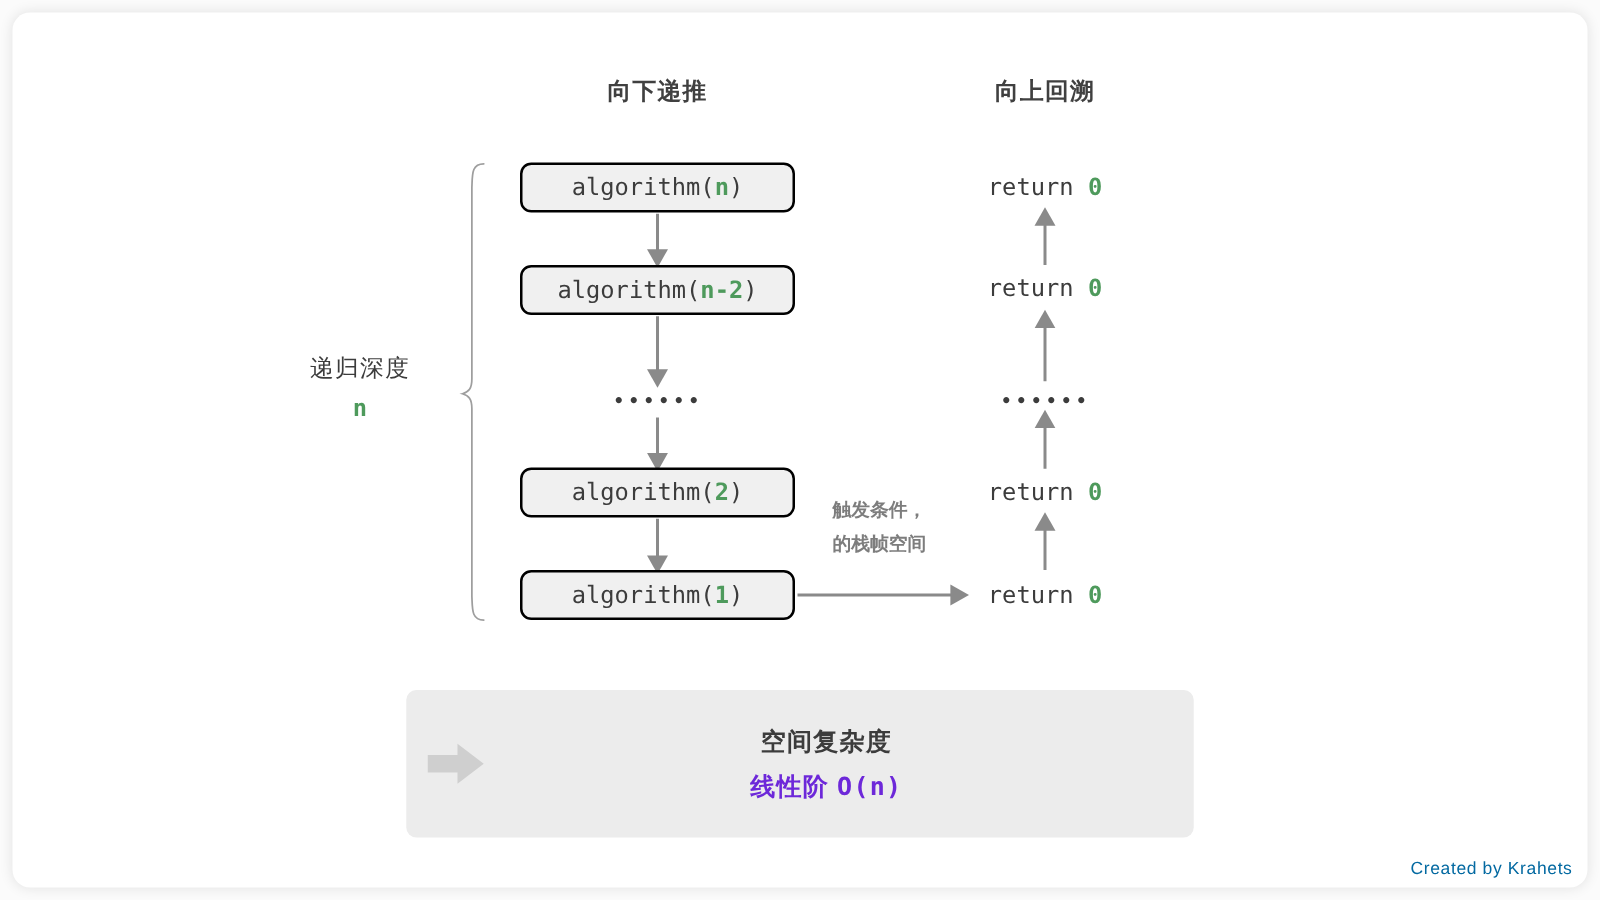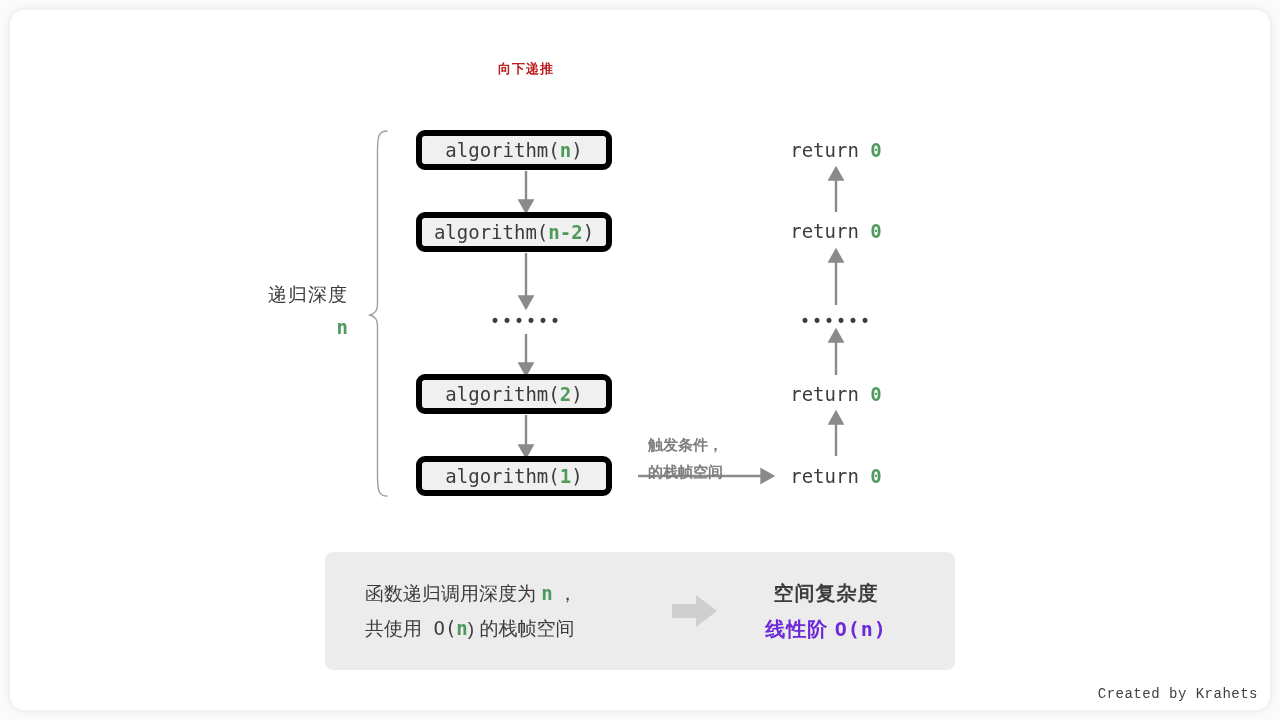--- a/index.html
+++ b/index.html
@@ -30,36 +30,36 @@
     height: 700px;
     background: #ffffff;
     border-radius: 14px;
     box-shadow: 0 0 10px rgba(0,0,0,0.10);
   }
 
   .abs { position: absolute; }
 
   
   .col-head {
-    font-size: 13px;
-    font-weight: bold;
-    color: #b91c1c;
+    font-size: 19px;
+    font-weight: bold;
+    color: #404040;
     text-align: center;
     letter-spacing: 1px;
     white-space: nowrap;
   }
 
   
   .call-box {
     position: absolute;
-    width: 196px;
+    width: 220px;
     height: 40px;
     box-sizing: border-box;
     background: #f0f0f0;
-    border: 6px solid #000000;
+    border: 2px solid #000000;
     border-radius: 9px;
     display: flex;
     align-items: center;
     justify-content: center;
     font-family: "DejaVu Sans Mono", "Liberation Mono", monospace;
     font-size: 19px;
     color: #3c3c3c;
     white-space: nowrap;
   }
   .call-box .arg {
@@ -90,21 +90,21 @@
     letter-spacing: 2px;
     color: #3c3c3c;
     white-space: nowrap;
     transform: translateX(-50%);
     line-height: 1;
   }
 
   
   .depth-label {
     position: absolute;
-    text-align: right;
+    text-align: center;
     white-space: nowrap;
   }
   .depth-label .t1 {
     display: block;
     font-size: 19px;
     color: #3c3c3c;
     letter-spacing: 1px;
   }
   .depth-label .t2 {
     display: block;
@@ -185,23 +185,23 @@
   }
   #summary-right .value .mono {
     font-family: "DejaVu Sans Mono", "Liberation Mono", monospace;
   }
 
   
   #credit {
     position: absolute;
     right: 22px;
     bottom: 18px;
-    font-family: Liberation Mono, monospace;
+    font-family: Liberation Sans, sans-serif;
     font-size: 14px;
-    color: #404040;
+    color: #0369a1;
     letter-spacing: 0.5px;
     white-space: nowrap;
   }
 
   svg.overlay {
     position: absolute;
     left: 0; top: 0;
     width: 1280px;
     height: 720px;
     pointer-events: none;
@@ -249,20 +249,21 @@
 
     <g>
       <line x1="836" y1="212" x2="836" y2="173" stroke="#8a8a8a" stroke-width="2.4" marker-end="url(#arrowhead-up)"></line>
       <line x1="836" y1="305" x2="836" y2="255" stroke="#8a8a8a" stroke-width="2.4" marker-end="url(#arrowhead-up)"></line>
       <line x1="836" y1="375" x2="836" y2="335" stroke="#8a8a8a" stroke-width="2.4" marker-end="url(#arrowhead-up)"></line>
       <line x1="836" y1="456" x2="836" y2="417" stroke="#8a8a8a" stroke-width="2.4" marker-end="url(#arrowhead-up)"></line>
     </g>
   </svg>
 
   <div class="col-head abs" style="left:426px; top:60px; width:200px;">向下递推</div>
+  <div class="col-head abs" style="left:736px; top:60px; width:200px;">向上回溯</div>
 
   <div class="depth-label" style="left:228px; top:282px; width:120px;">
     <span class="t1">递归深度</span>
     <span class="t2">n</span>
   </div>
 
   <div class="call-box" style="left:416px; top:130px;">
     <span>algorithm(</span>
       <span class="arg">n</span>
       <span>)</span>
@@ -281,21 +282,21 @@
       <span class="arg">2</span>
       <span>)</span>
   </div>
 
   <div class="call-box" style="left:416px; top:456px;">
     <span>algorithm(</span>
       <span class="arg">1</span>
       <span>)</span>
   </div>
 
-  <div class="trigger-note" style="left:648px; top:395px;margin-top:36px;">
+  <div class="trigger-note" style="left:666px; top:395px;">
     <div>触发条件，</div>
     <div>的栈帧空间</div>
   </div>
 
   <div class="ret" style="left:836px; top:139px;">
     <span>return </span><span class="zero">0</span>
   </div>
 
   <div class="ret" style="left:836px; top:220px;">
     <span>return </span><span class="zero">0</span>
@@ -305,24 +306,20 @@
 
   <div class="ret" style="left:836px; top:383px;">
     <span>return </span><span class="zero">0</span>
   </div>
 
   <div class="ret" style="left:836px; top:465px;">
     <span>return </span><span class="zero">0</span>
   </div>
 
   <div id="summary">
-    <div id="summary-left">
-      <div><span>函数递归调用深度为 </span><span class="v">n</span><span> ，</span></div>
-      <div><span class="mono">共使用 O(</span><span class="v">n</span><span>) 的栈帧空间</span></div>
-    </div>
 
     <div id="summary-arrow">
       <svg width="46" height="34" viewBox="0 0 46 34">
         <path d="M0,10 L24,10 L24,1 L45,17 L24,33 L24,24 L0,24 Z" fill="#cfcfcf"></path>
       </svg>
     </div>
 
     <div id="summary-right">
       <span class="title">空间复杂度</span>
       <span class="value"><span>线性阶 </span><span class="mono">O(n)</span></span>

